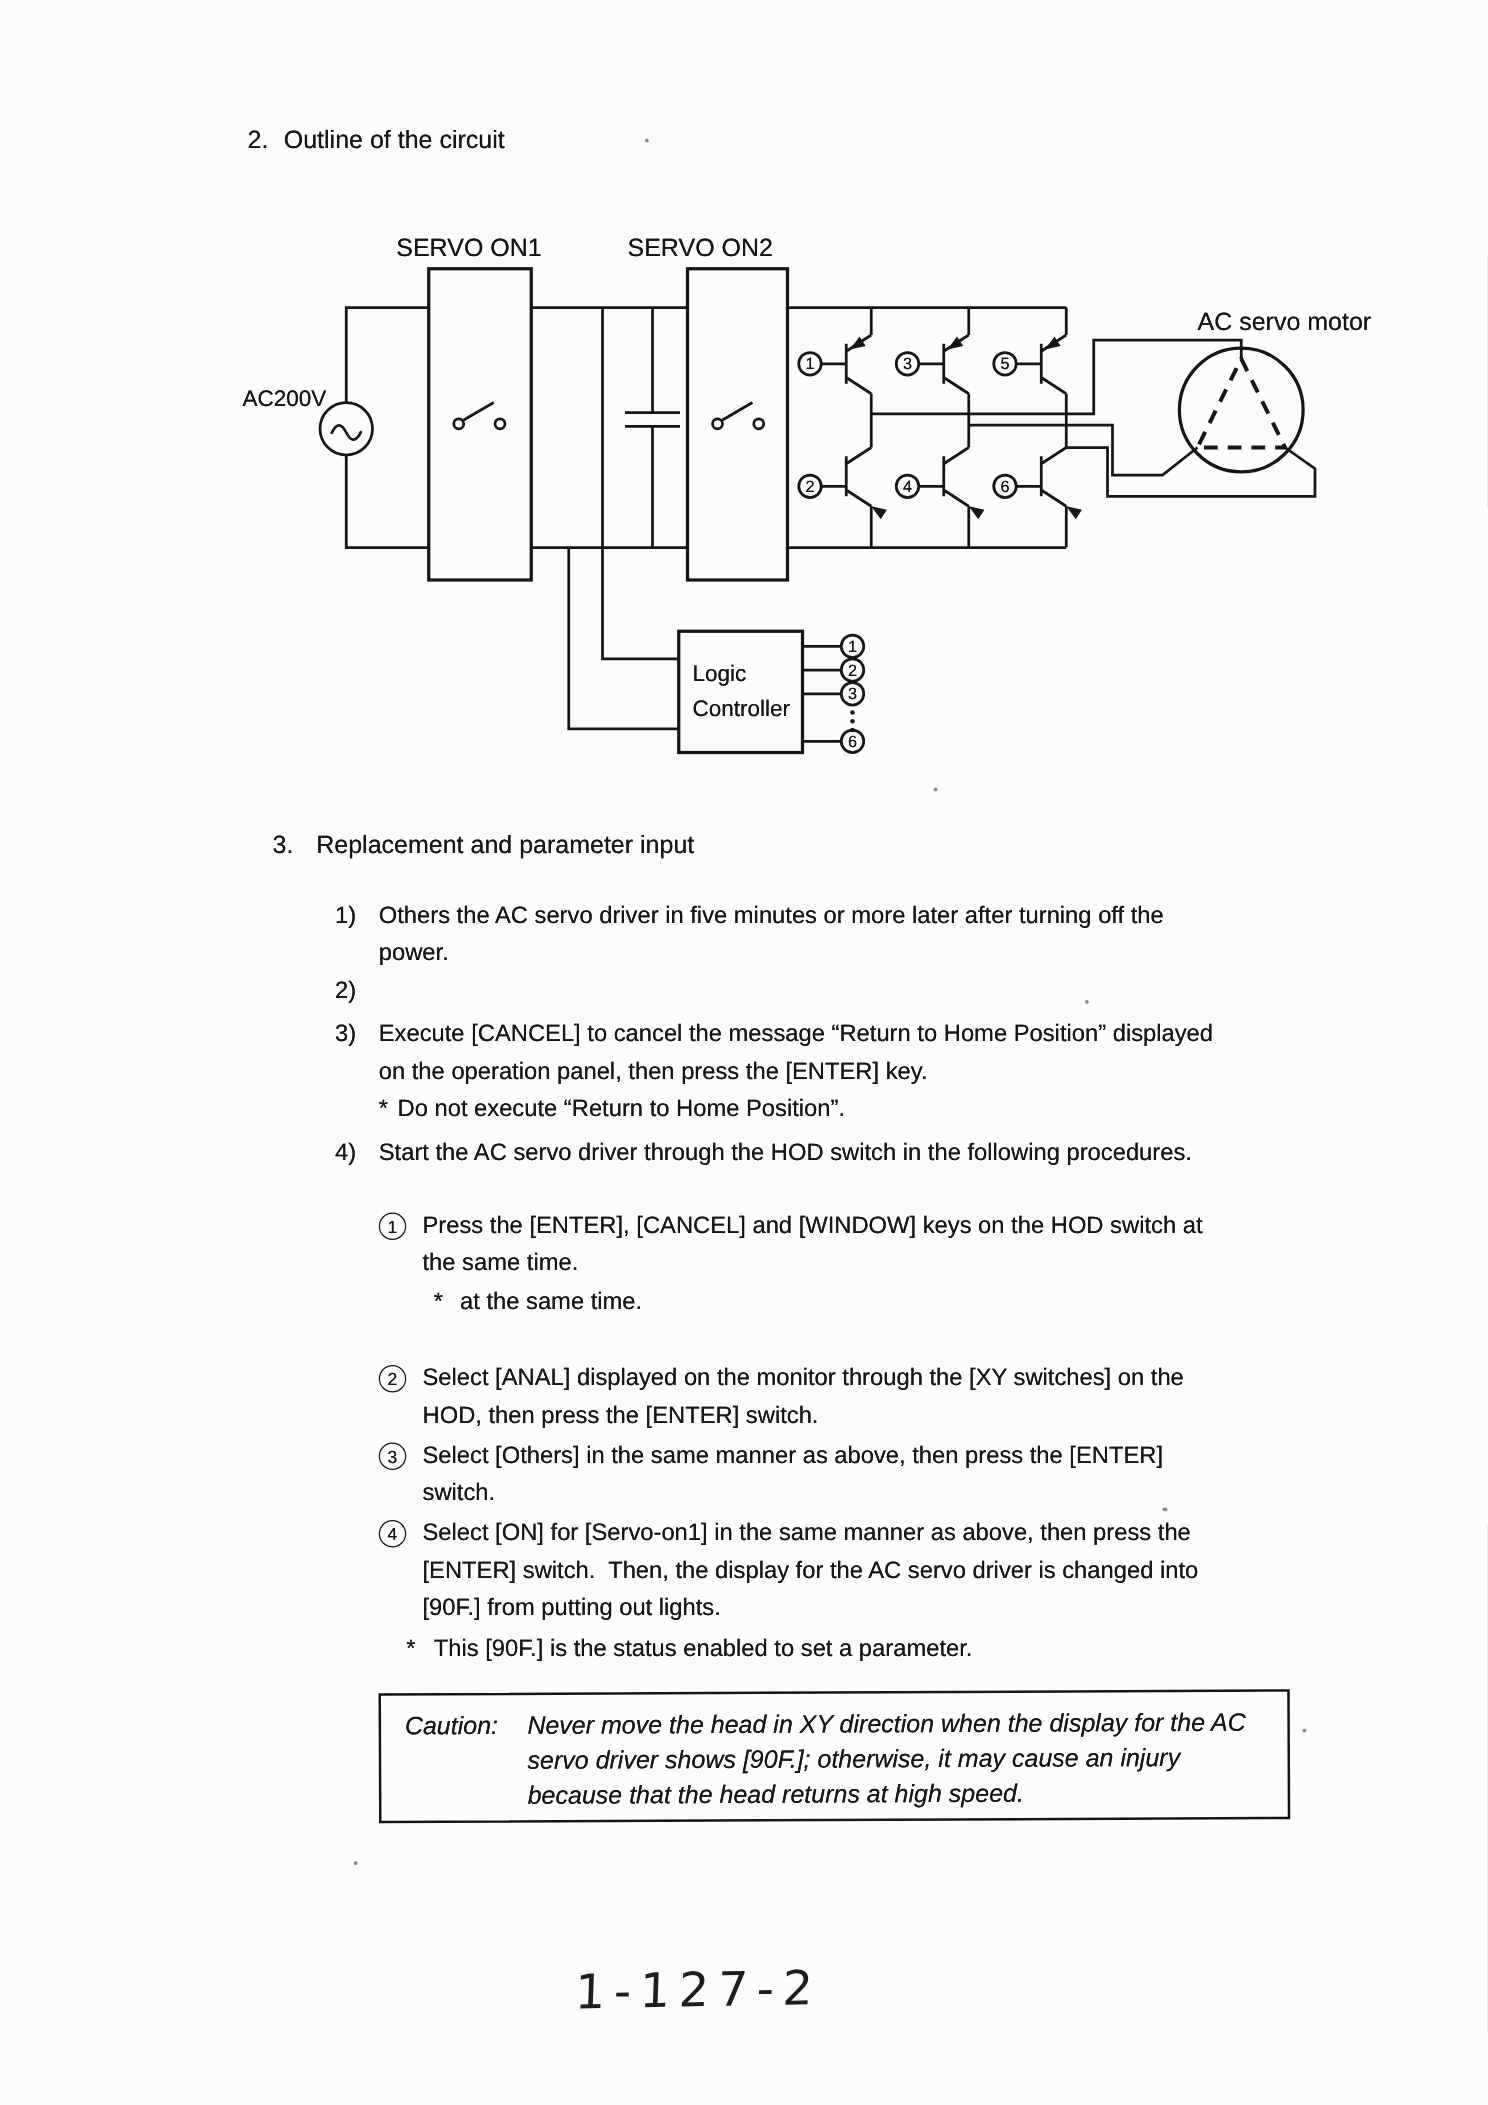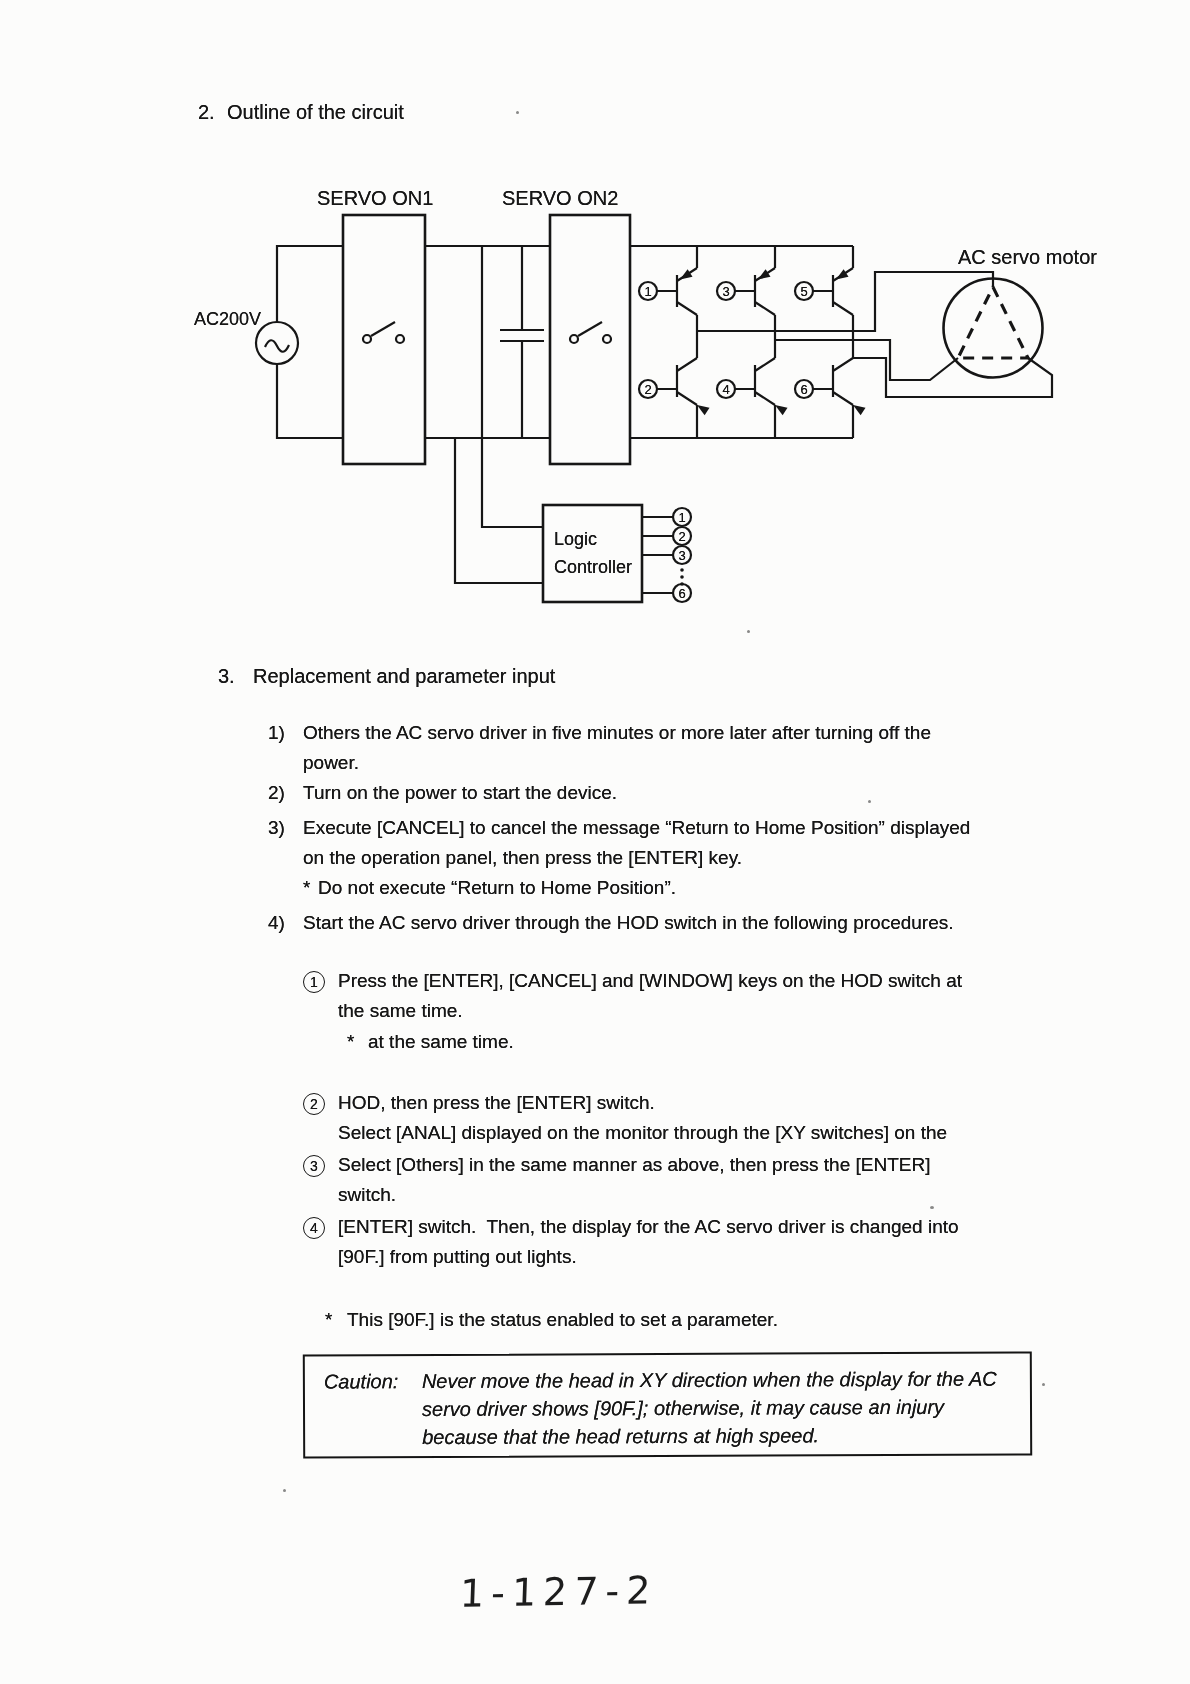--- a/index.html
+++ b/index.html
@@ -169,23 +169,20 @@
 
   <div class="li" style="left:268px;top:718px;">
     <span class="num" style="width:35px;">1)</span>
     <div class="txt">
         <div>Others the AC servo driver in five minutes or more later after turning off the</div>
         <div>power.</div>
       </div>
   </div>
   <div class="li" style="left:268px;top:778px;">
     <span class="num" style="width:35px;">2)</span>
-    <div class="txt">
-        <div>Turn on the power to start the device.</div>
-      </div>
   </div>
   <div class="li" style="left:268px;top:813px;">
     <span class="num" style="width:35px;">3)</span>
     <div class="txt">
         <div>Execute [CANCEL] to cancel the message “Return to Home Position” displayed</div>
         <div>on the operation panel, then press the [ENTER] key.</div>
       </div>
   </div>
   <div class="li" style="left:303px;top:873px;">
     <span class="num star" style="width:15px;">*</span>
@@ -209,34 +206,35 @@
   </div>
   <div class="li" style="left:347px;top:1027px;">
     <span class="num star" style="width:21px;">*</span>
     <div class="txt">
         <div>at the same time.</div>
       </div>
   </div>
   <div class="li" style="left:303px;top:1088px;">
     <span class="num" style="width:35px;"><span class="circ">2</span></span>
     <div class="txt">
+        <div>Select [ANAL] displayed on the monitor through the [XY switches] on the</div>
         <div>HOD, then press the [ENTER] switch.</div>
-        <div>Select [ANAL] displayed on the monitor through the [XY switches] on the</div>
       </div>
   </div>
   <div class="li" style="left:303px;top:1150px;">
     <span class="num" style="width:35px;"><span class="circ">3</span></span>
     <div class="txt">
         <div>Select [Others] in the same manner as above, then press the [ENTER]</div>
         <div>switch.</div>
       </div>
   </div>
   <div class="li" style="left:303px;top:1212px;">
     <span class="num" style="width:35px;"><span class="circ">4</span></span>
     <div class="txt">
+        <div>Select [ON] for [Servo-on1] in the same manner as above, then press the</div>
         <div>[ENTER] switch.  Then, the display for the AC servo driver is changed into</div>
         <div>[90F.] from putting out lights.</div>
       </div>
   </div>
   <div class="li" style="left:325px;top:1305px;">
     <span class="num star" style="width:22px;">*</span>
     <div class="txt">
         <div>This [90F.] is the status enabled to set a parameter.</div>
       </div>
   </div>

